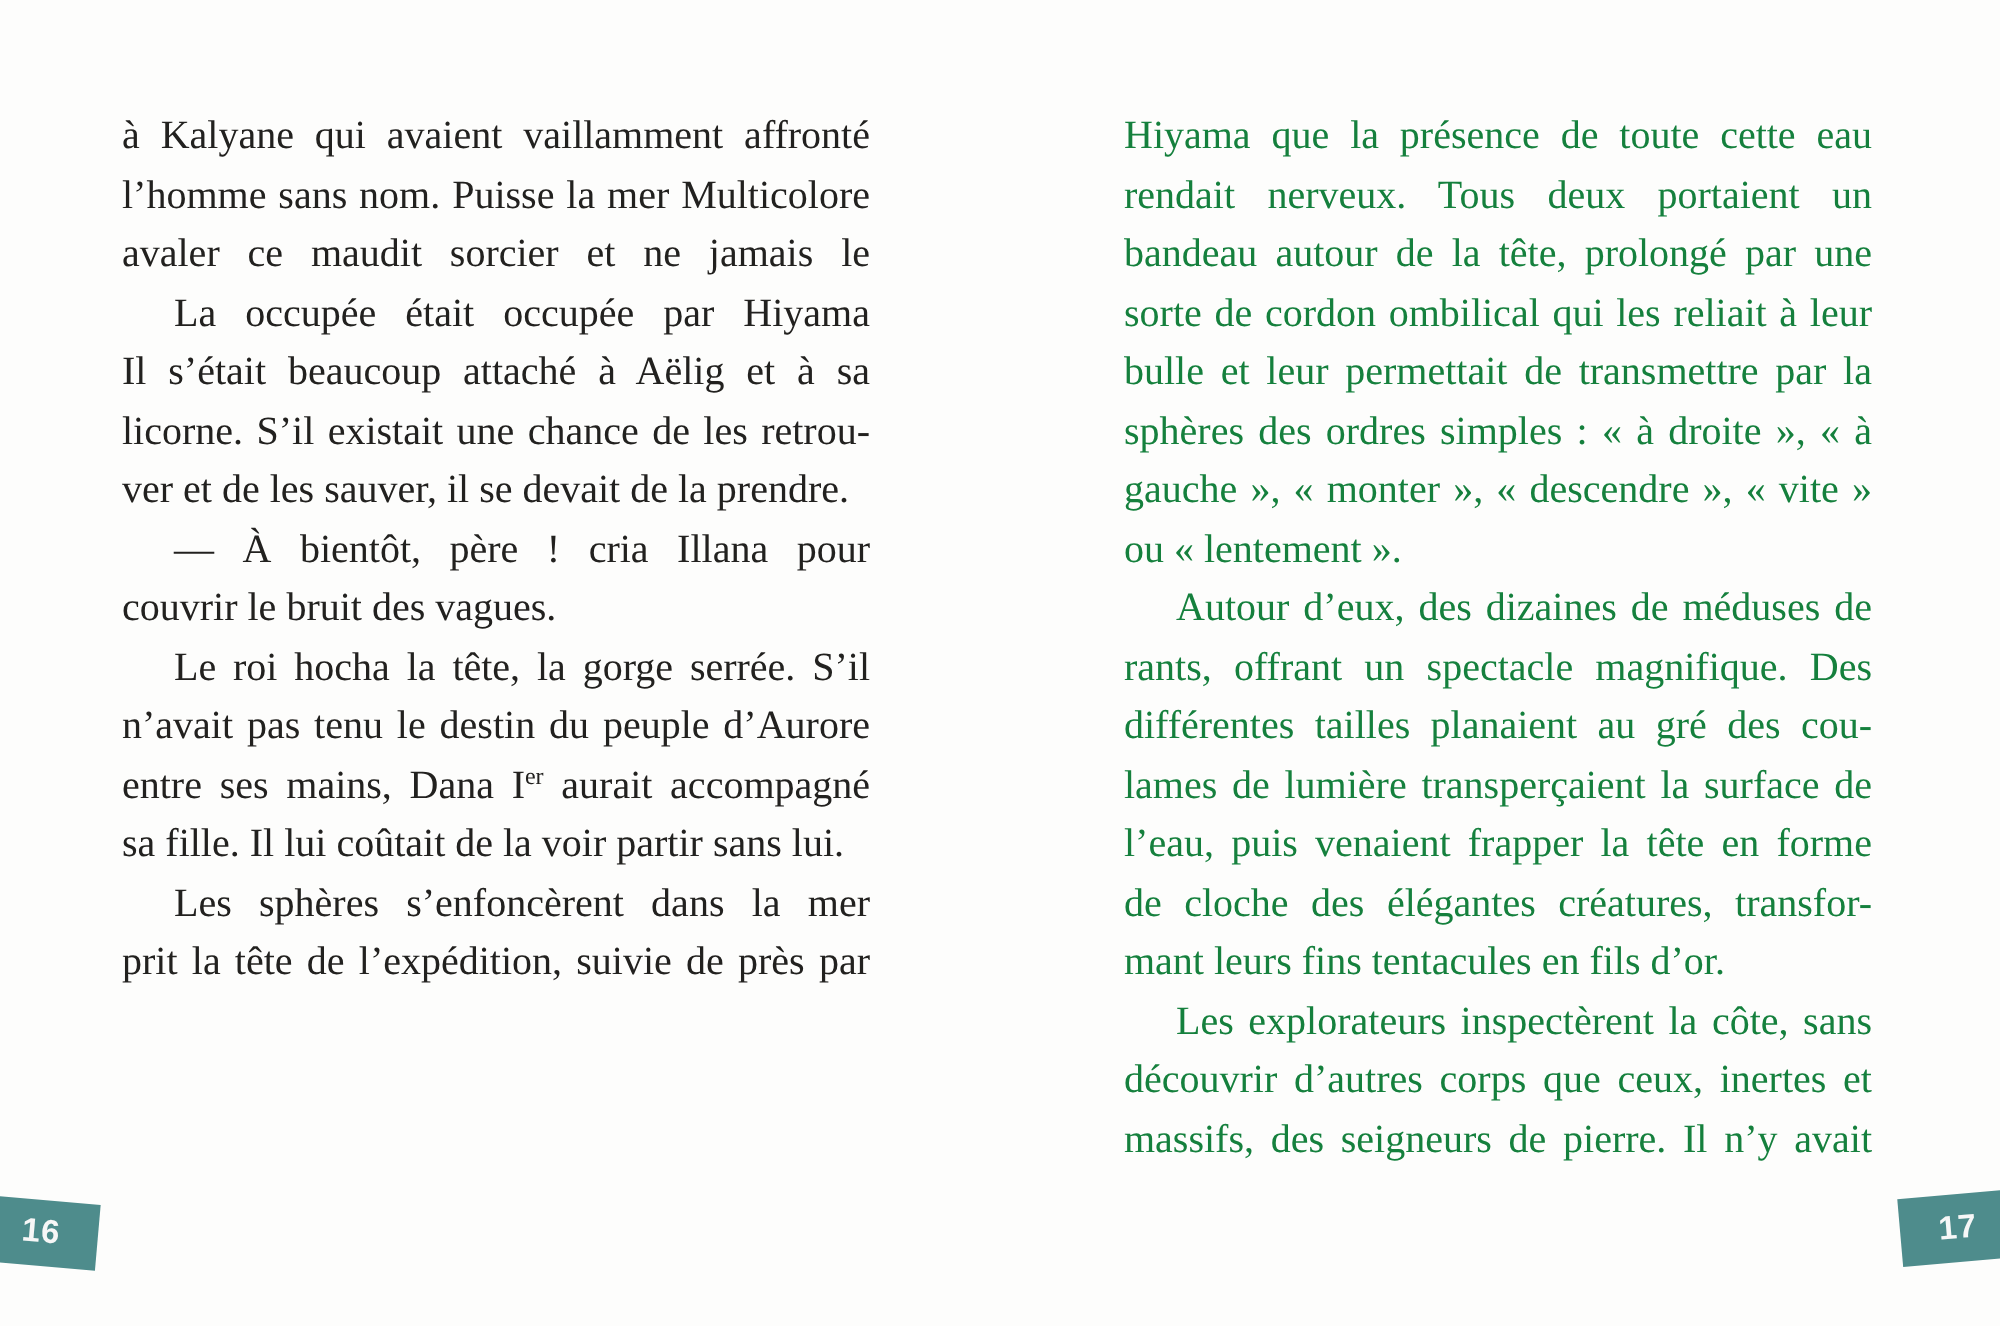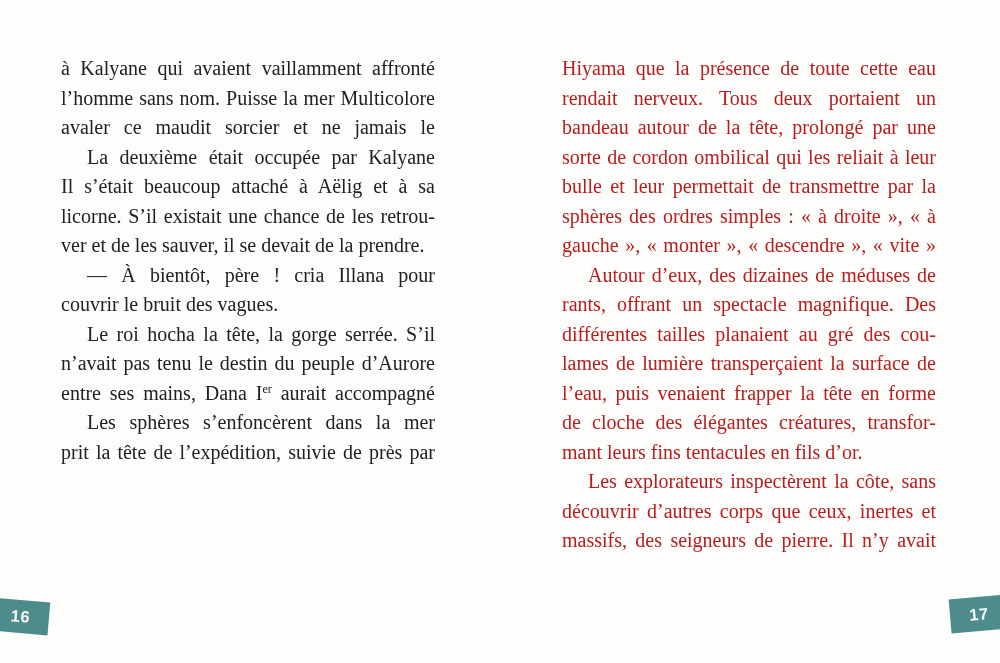--- a/index.html
+++ b/index.html
@@ -61,41 +61,43 @@
 </style>
 </head>
 <body>
 
 <div class="spread" style="background-color: rgb(253, 253, 252);">
 
   <div class="page-col col-left" style="color: rgb(34, 33, 31);">
       <div class="line">à Kalyane qui avaient vaillamment affronté</div>
       <div class="line">l’homme sans nom. Puisse la mer Multicolore</div>
       <div class="line">avaler ce maudit sorcier et ne jamais le</div>
-      <div class="line indent">La deuxième était occupée par Kalyane</div>
+      <div class="line indent">La occupée était occupée par Hiyama</div>
       <div class="line">Il s’était beaucoup attaché à Aëlig et à sa</div>
       <div class="line">licorne. S’il existait une chance de les retrou-</div>
       <div class="line last">ver et de les sauver, il se devait de la prendre.</div>
       <div class="line indent">— À bientôt, père ! cria Illana pour</div>
       <div class="line last">couvrir le bruit des vagues.</div>
       <div class="line indent">Le roi hocha la tête, la gorge serrée. S’il</div>
       <div class="line">n’avait pas tenu le destin du peuple d’Aurore</div>
       <div class="line"><span>entre ses mains, Dana I</span><span class="sup">er</span><span> aurait accompagné</span></div>
+      <div class="line last">sa fille. Il lui coûtait de la voir partir sans lui.</div>
       <div class="line indent">Les sphères s’enfoncèrent dans la mer</div>
       <div class="line">prit la tête de l’expédition, suivie de près par</div>
     </div>
 
-  <div class="page-col col-right" style="color: #b91c1c;">
+  <div class="page-col col-right" style="color: #15803d;">
       <div class="line">Hiyama que la présence de toute cette eau</div>
       <div class="line">rendait nerveux. Tous deux portaient un</div>
       <div class="line">bandeau autour de la tête, prolongé par une</div>
       <div class="line">sorte de cordon ombilical qui les reliait à leur</div>
       <div class="line">bulle et leur permettait de transmettre par la</div>
       <div class="line">sphères des ordres simples : « à droite », « à</div>
       <div class="line">gauche », « monter », « descendre », « vite »</div>
+      <div class="line last">ou « lentement ».</div>
       <div class="line indent">Autour d’eux, des dizaines de méduses de</div>
       <div class="line">rants, offrant un spectacle magnifique. Des</div>
       <div class="line">différentes tailles planaient au gré des cou-</div>
       <div class="line">lames de lumière transperçaient la surface de</div>
       <div class="line">l’eau, puis venaient frapper la tête en forme</div>
       <div class="line">de cloche des élégantes créatures, transfor-</div>
       <div class="line last">mant leurs fins tentacules en fils d’or.</div>
       <div class="line indent">Les explorateurs inspectèrent la côte, sans</div>
       <div class="line">découvrir d’autres corps que ceux, inertes et</div>
       <div class="line">massifs, des seigneurs de pierre. Il n’y avait</div>

